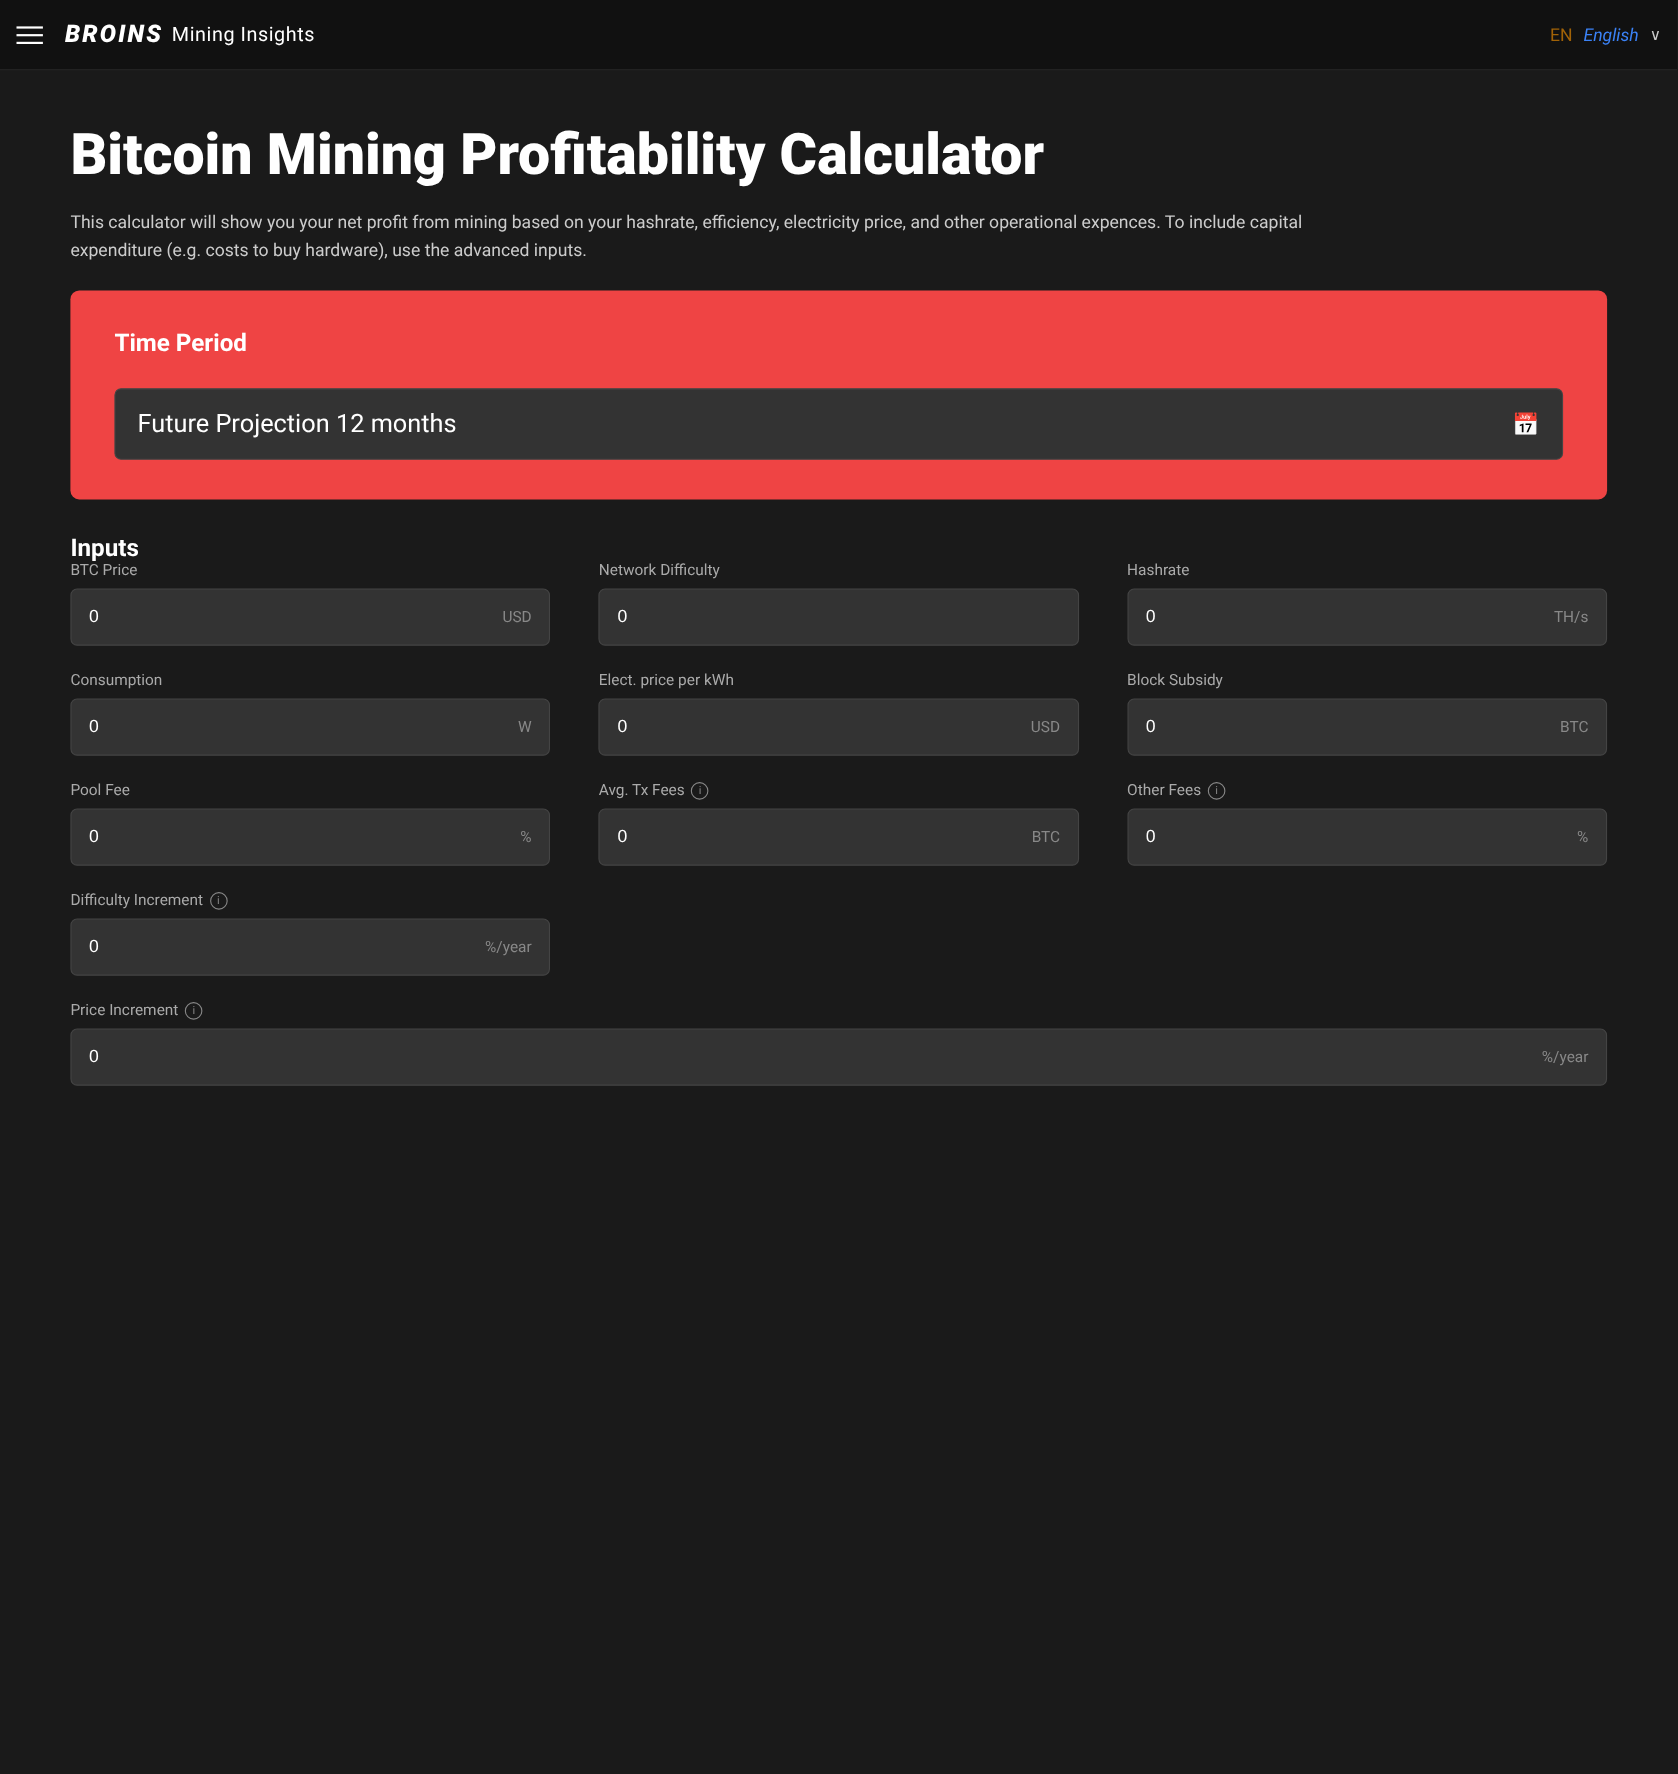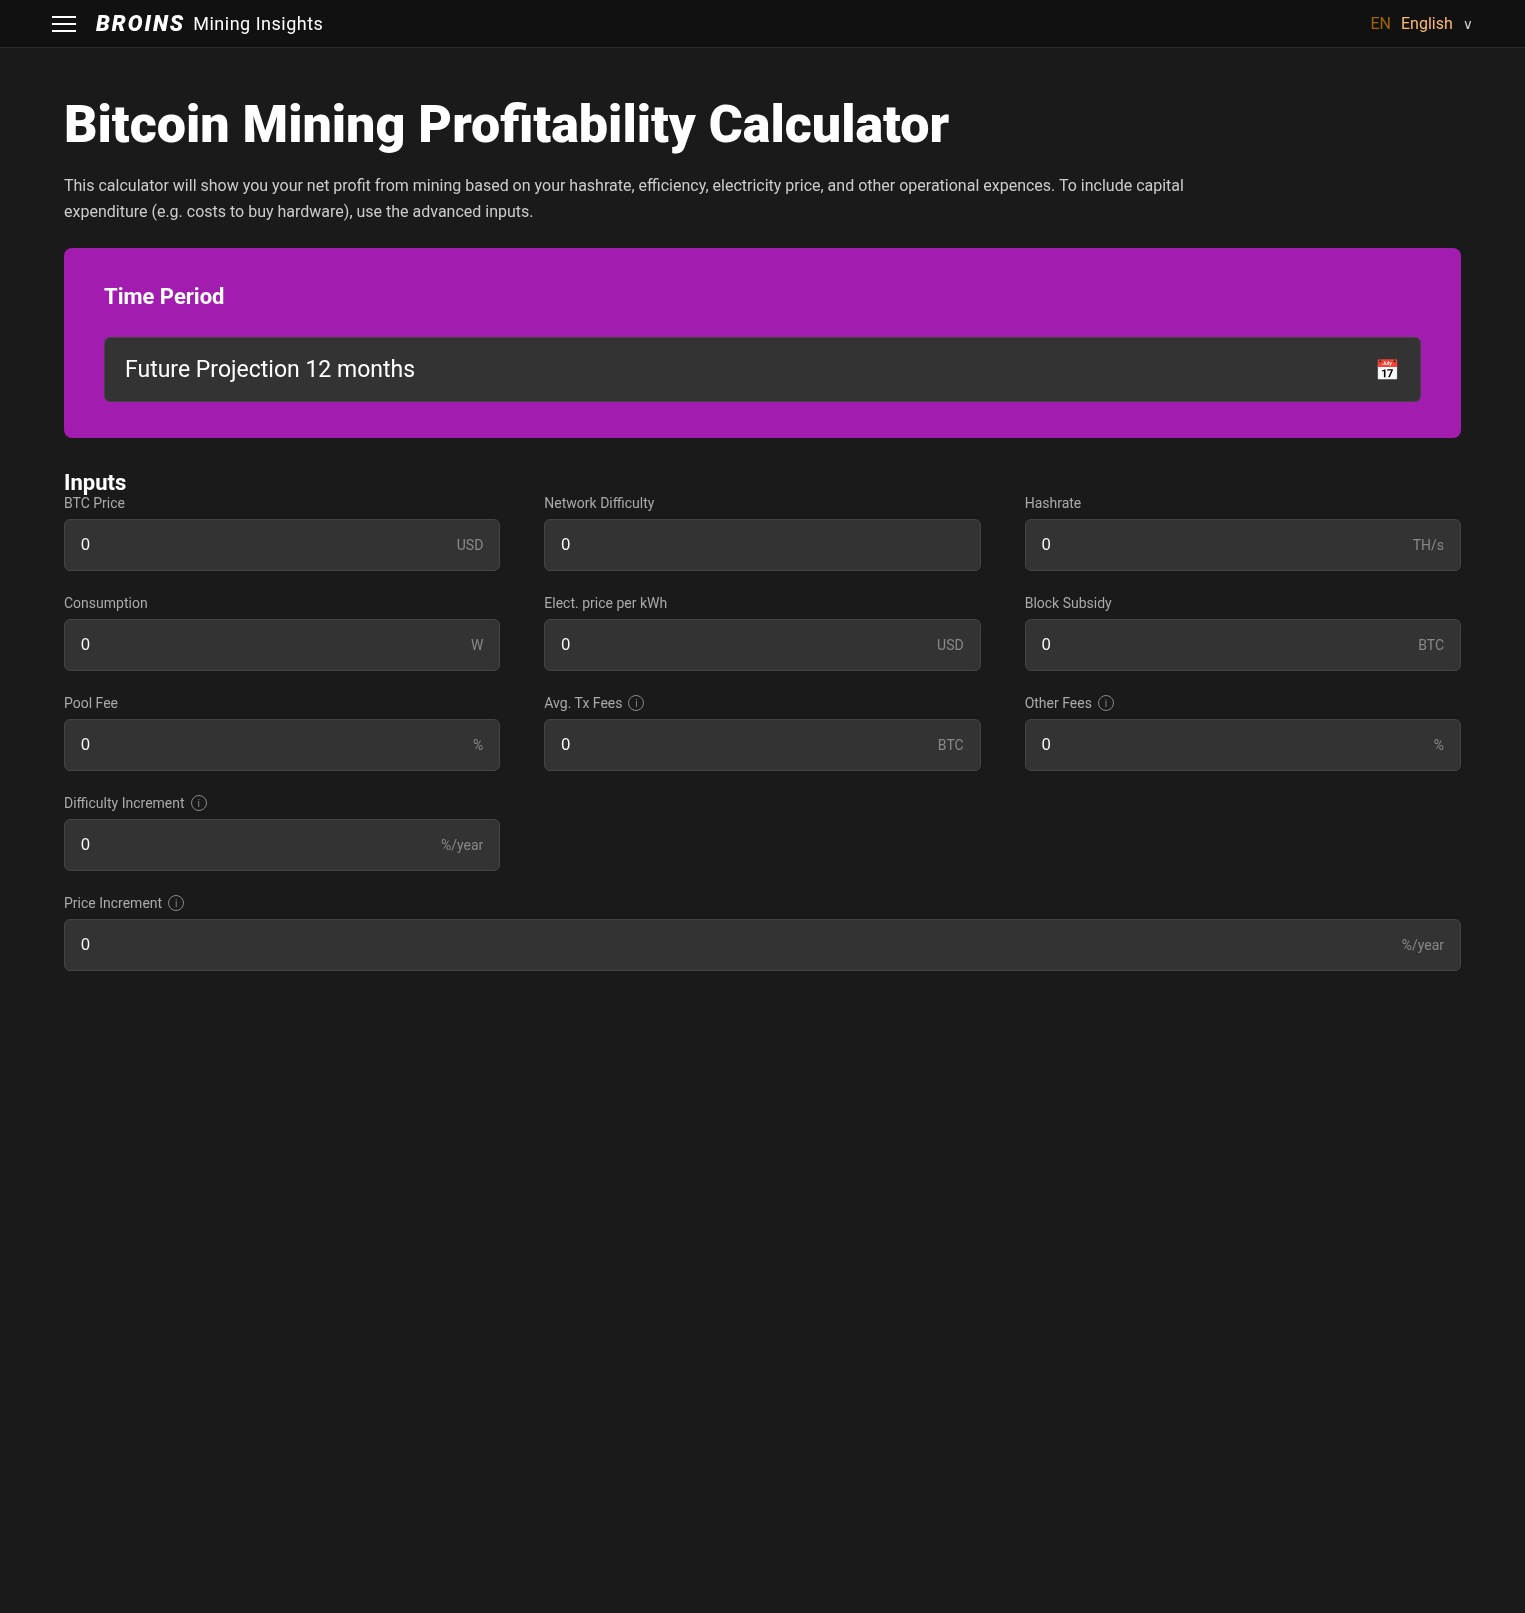--- a/index.html
+++ b/index.html
@@ -15,22 +15,22 @@
       min-height: 1613px;
       width: 1525px;
     }
 
     
     .navbar {
       background-color: #111111;
       display: flex;
       align-items: center;
       justify-content: space-between;
-      padding: 0 52px;
-      height: 48px;
+      padding: 0 15px;
+      height: 64px;
       border-bottom: 1px solid #2a2a2a;
       text-align: center;
     }
 
     .navbar-left {
       display: flex;
       align-items: center;
       gap: 20px;
     }
 
@@ -77,21 +77,22 @@
     }
 
     .lang-code {
       font-size: 16px;
       font-weight: 400;
       color: #a16207;
     }
 
     .lang-label {
       font-size: 16px;
-      color: #fdba74;
+      color: #3b82f6;
+      font-style: italic;
     }
 
     .chevron-down-icon {
       font-size: 14px;
       color: #cccccc;
     }
 
     
     .main-content {
       padding: 48px 64px 64px 64px;
@@ -109,21 +110,21 @@
     .page-description {
       font-size: 16px;
       color: #cccccc;
       line-height: 1.6;
       max-width: 1200px;
       margin-bottom: 24px;
     }
 
     
     .card {
-      background-color: #a21caf;
+      background-color: #ef4444;
       border-radius: 8px;
       padding: 36px 40px;
       margin-bottom: 32px;
     }
 
     .section-title {
       font-size: 22px;
       font-weight: 700;
       color: #ffffff;
       margin-bottom: 28px;

